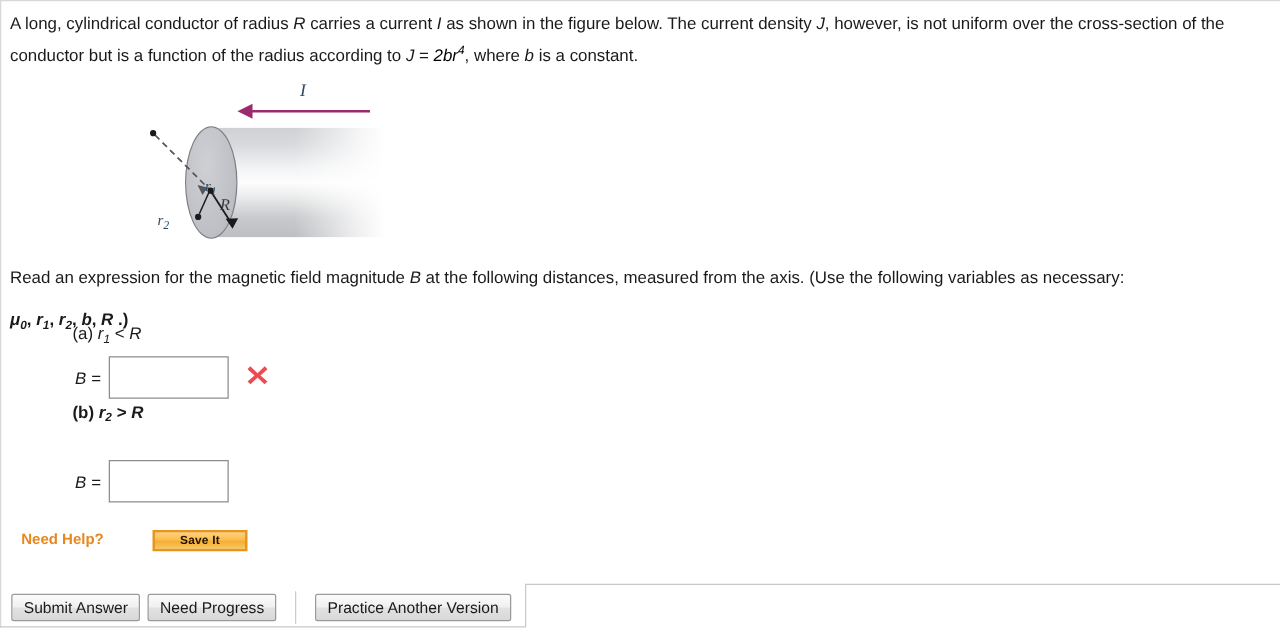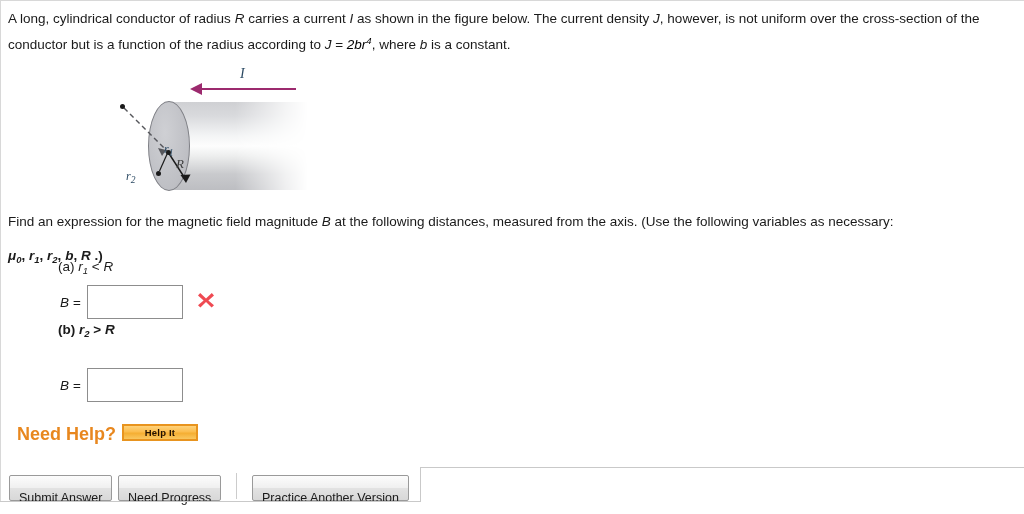--- a/index.html
+++ b/index.html
@@ -184,21 +184,21 @@
   #wrong-mark {
     position: absolute;
     left: 197px; top: 291px;
     width: 18px; height: 18px;
   }
 
   
   #need-help-label {
     position: absolute;
     left: 17px; top: 424px;
-    font-size: 18px;
+    font-size: 12px;
     font-weight: bold;
     color: #e8871e;
   }
   #read-it-button {
     position: absolute;
     left: 122px; top: 424px;
     width: 76px; height: 17px;
     border: 2px solid #e8941f;
     background: linear-gradient(to bottom, #ffd27a 0%, #fbbd4e 45%, #f5ae32 55%, #f9c760 100%);
     box-sizing: border-box;
@@ -215,21 +215,21 @@
     position: absolute;
     height: 22px;
     border: 1px solid #9a9a9a;
     border-radius: 2px;
     background: linear-gradient(to bottom, #fcfcfc 0%, #f0f0f0 48%, #e2e2e2 52%, #d8d8d8 100%);
     box-sizing: border-box;
     font-family: "Liberation Sans", sans-serif;
     font-size: 12.5px;
     color: #1a1a1a;
     line-height: 20px;
-    padding: 12px 9px;
+    padding: 0 9px;
     white-space: nowrap;
   }
   #submit-answer-button { left: 9px; top: 475px; }
   #save-progress-button { left: 118px; top: 475px; }
   #practice-another-version-button { left: 252px; top: 475px; }
   #button-separator {
     position: absolute;
     left: 236px; top: 473px;
     width: 1px; height: 26px;
     background: #cccccc;
@@ -269,21 +269,21 @@
   <div class="fig-dot" id="dot-outer"></div>
   <div class="fig-dot" id="dot-center"></div>
   <div class="fig-dot" id="dot-inner"></div>
 
   <div class="fig-label" id="label-r2"><span>r</span><sub>2</sub></div>
   <div class="fig-label" id="label-r1"><span>r</span><sub>1</sub></div>
   <div class="fig-label" id="label-R">R</div>
 </div>
 
 <div id="prompt">
-  <span>Find an expression for the magnetic field magnitude </span><span class="it">B</span><span> at the following distances, measured from the axis. (Use the following variables as necessary: </span>
+  <span>Read an expression for the magnetic field magnitude </span><span class="it">B</span><span> at the following distances, measured from the axis. (Use the following variables as necessary: </span>
 </div>
 
 <div id="varline">
   <span class="it">μ</span><sub class="it">0</sub><span>, </span><span class="it">r</span><sub class="it">1</sub><span>, </span><span class="it">r</span><sub class="it">2</sub><span>, </span><span class="it">b</span><span>, </span><span class="it">R</span><span> .)</span>
 </div>
 
 <div class="part-label" id="part-a-label">
   <span>(a) </span><span class="it">r</span><sub class="it">1</sub><span> &lt; </span><span class="it">R</span>
 </div>
 
@@ -297,21 +297,21 @@
 
 <div class="part-label" id="part-b-label">
   <span>(b) </span><span class="it">r</span><sub class="it">2</sub><span> &gt; </span><span class="it">R</span>
 </div>
 
 <div class="answer-row" id="answer-row-b">
   <span class="beq">B =</span><input class="answer-input" type="text" value="" placeholder="" style="">
 </div>
 
 <div id="need-help-label">Need Help?</div>
-<div id="read-it-button">Help It</div>
+<div id="read-it-button">Save It</div>
 
 <div class="form-button" id="submit-answer-button">Submit Answer</div>
 <div class="form-button" id="save-progress-button">Need Progress</div>
 <div id="button-separator"></div>
 <div class="form-button" id="practice-another-version-button">Practice Another Version</div>
 
 <div id="panel-bottom-rule"></div>
 <div id="tab-riser-rule"></div>
 <div id="tab-top-rule"></div>
 

